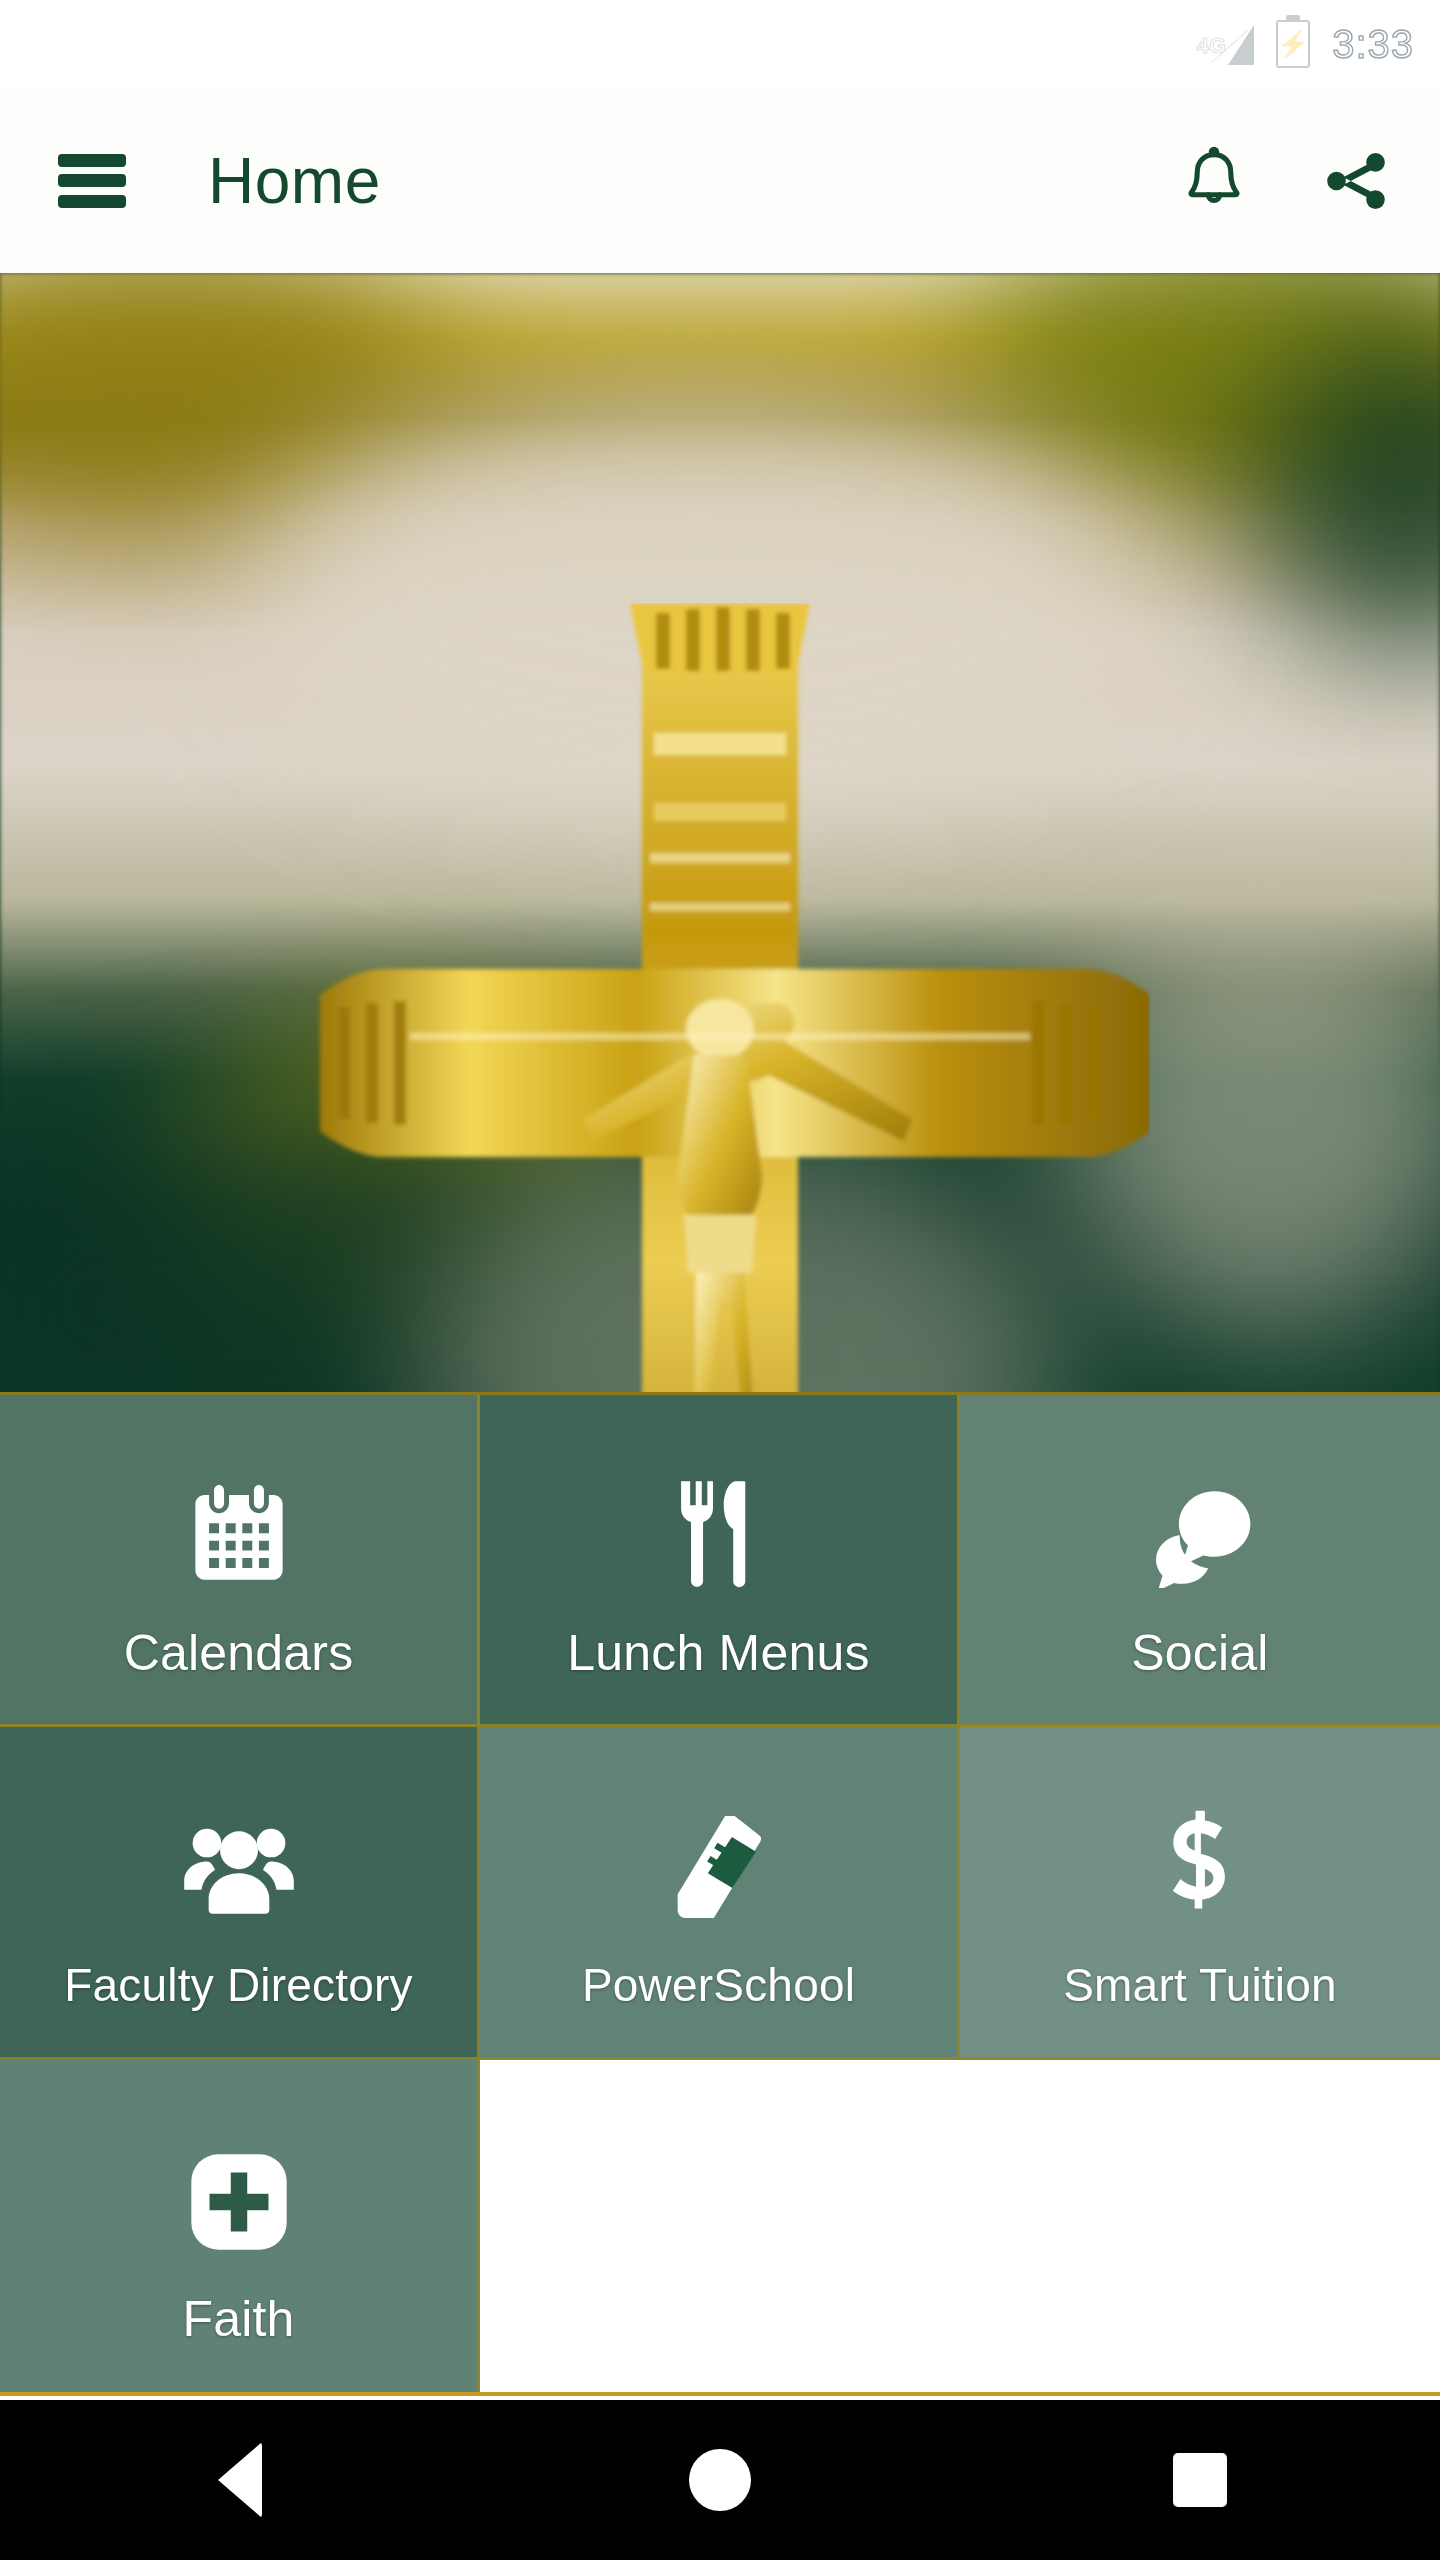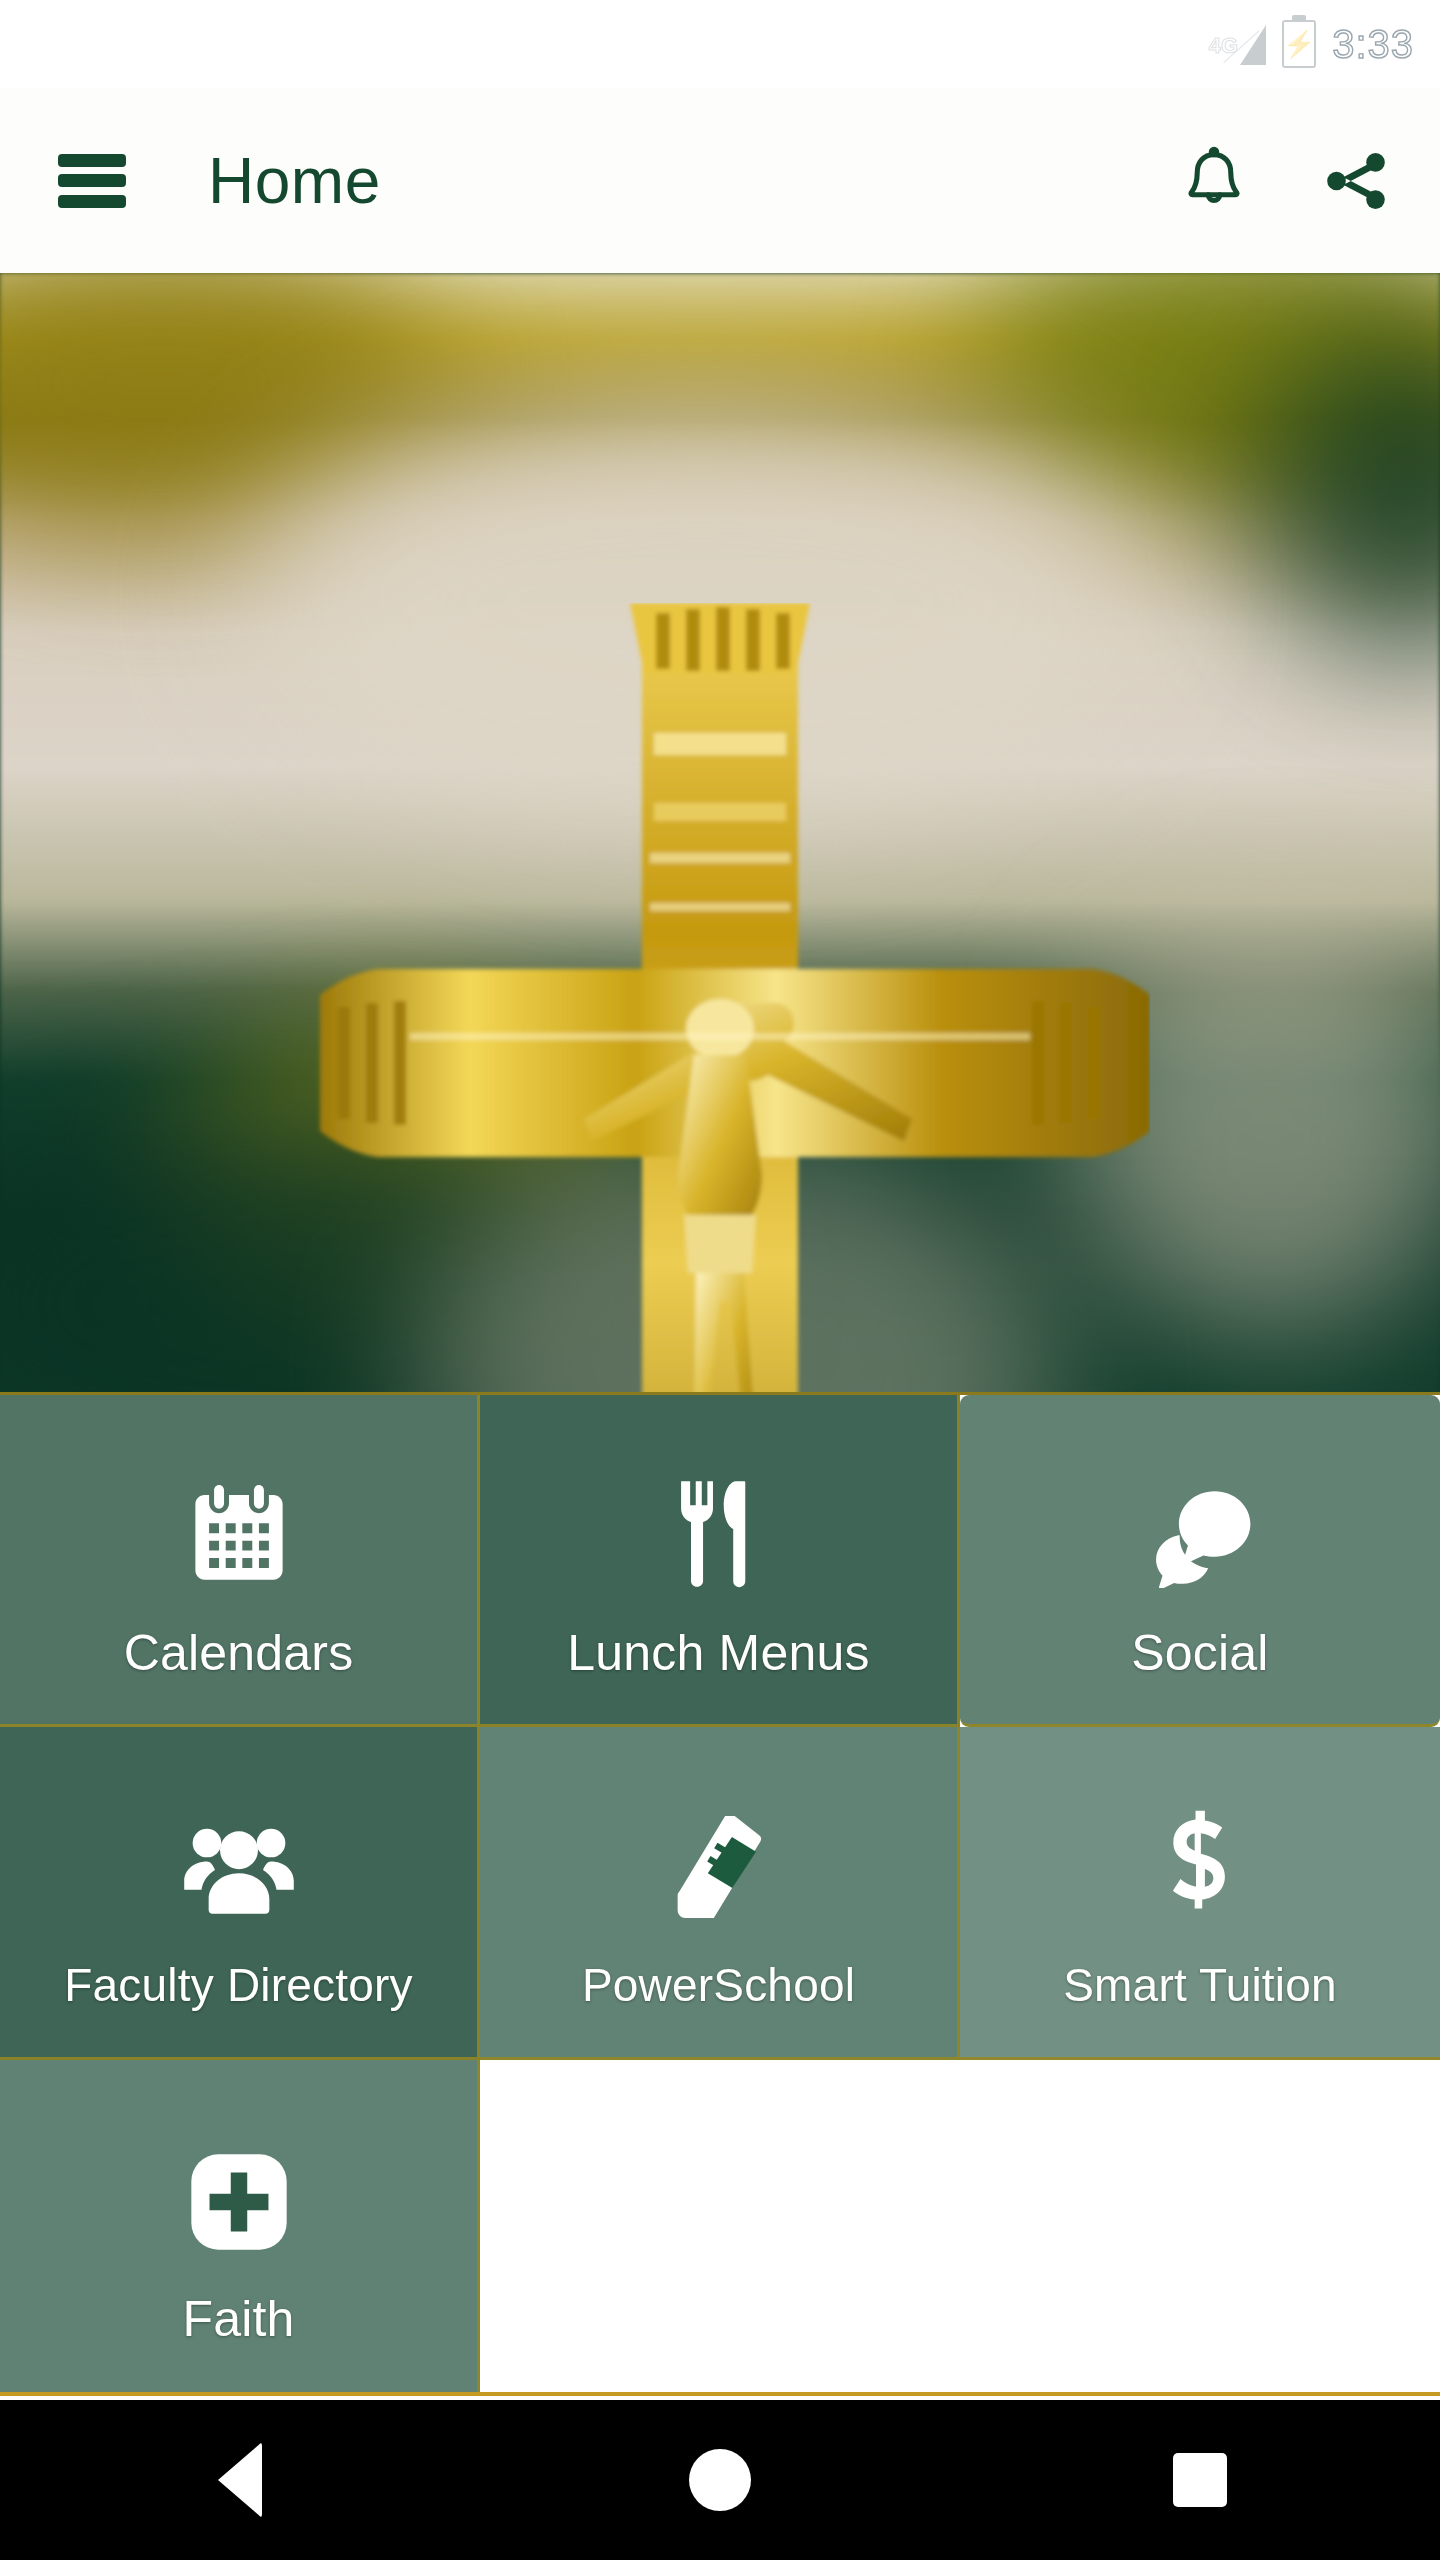--- a/index.html
+++ b/index.html
@@ -11,21 +11,21 @@
   }
   #phone { position:relative; width:1440px; height:2560px; background:#fff; }
 
   
   .statusbar {
     position:absolute; top:0; left:0; width:1440px; height:88px;
     background:#ffffff; display:flex; align-items:center;
     padding:0 26px 0 30px;
   }
   .sb-left { flex:1; display:flex; align-items:center; gap:10px; }
-  .sb-right { display:flex; align-items:center; gap:16px; }
+  .sb-right { display:flex; align-items:center; gap:22px; }
   .ghost-ico { opacity:.30; }
   .sb-net { display:flex; align-items:flex-end; gap:2px; }
   .sb-4g {
     font-size:22px; color:#7d8a93; letter-spacing:0px;
     -webkit-text-stroke:1px #8b98a1; color:transparent;
     font-weight:700; line-height:1; position:relative; top:-8px;
   }
   .sb-tri { width:0; height:0; border-left:26px solid transparent;
             border-bottom:40px solid #4b5b66; }
   .sb-slash {
@@ -111,21 +111,21 @@
     align-items:center; justify-content:center;
     background:rgba(14,62,42,.80);
     border-right:3px solid rgba(150,135,30,.85);
     border-bottom:3px solid rgba(150,135,30,.85);
     color:#fff; cursor:pointer; overflow:hidden;
   }
   .tile:nth-child(3n) { border-right:none; }
   .tile:nth-child(n+7) { border-bottom:none; }
   
   .tile.t2 { background:rgba(14,62,42,.72); }
-  .tile.t5 { background:rgba(16,66,44,.66);border-radius:9px; }
+  .tile.t5 { background:rgba(16,66,44,.66); }
   .tile.t8 { background:rgba(20,70,50,.60); }
   .tile.t7 { background:rgba(30,78,58,.70); }
   .tile.t9 { background:rgba(34,82,62,.72); }
   .tile-ico { height:150px; display:flex; align-items:flex-end; justify-content:center; }
   .tile-ico svg { display:block; }
   .tile-label {
     margin-top:36px; font-size:50px; font-weight:400; color:#ffffff;
     text-align:center; white-space:nowrap; letter-spacing:.2px;
     text-shadow:0 1px 3px rgba(0,0,0,.35);
   }

